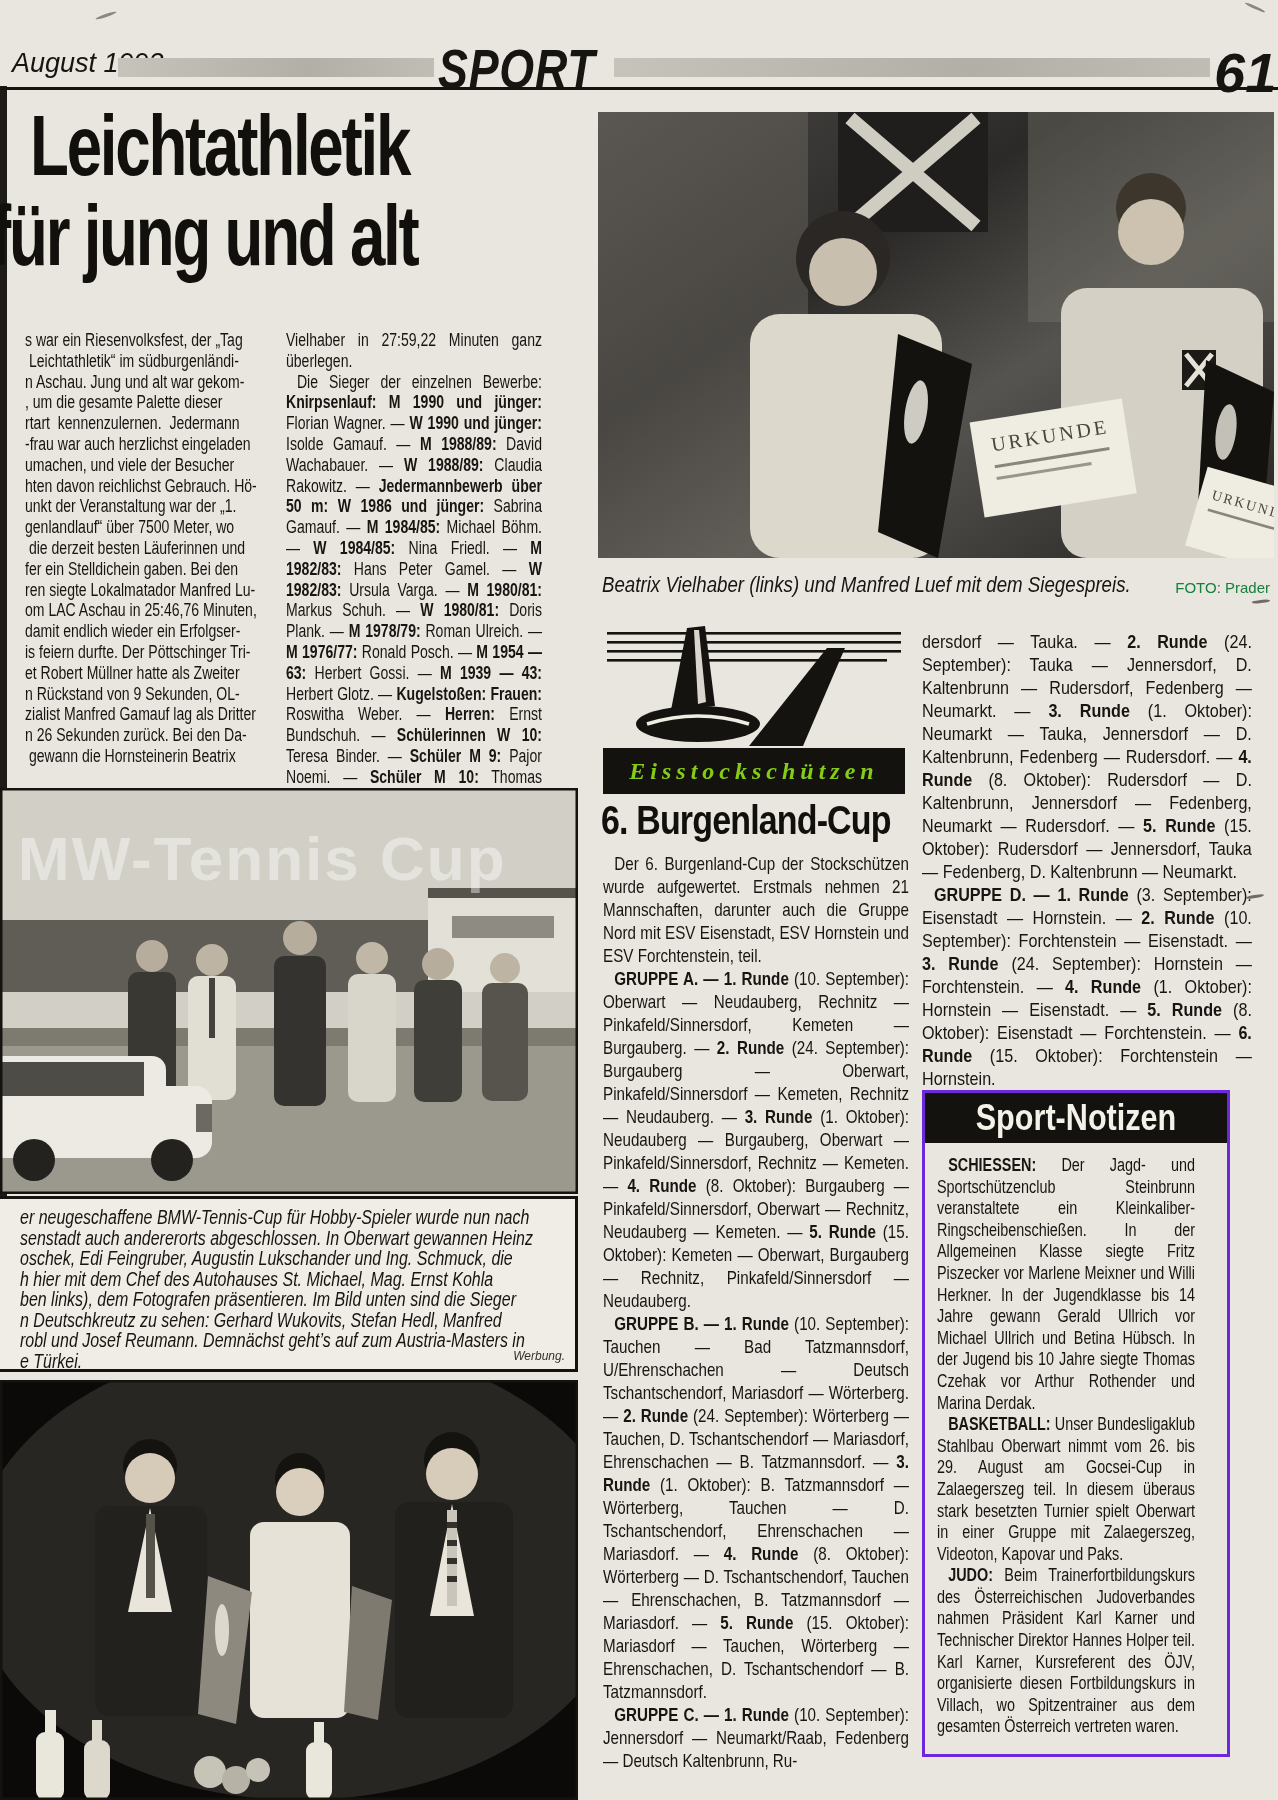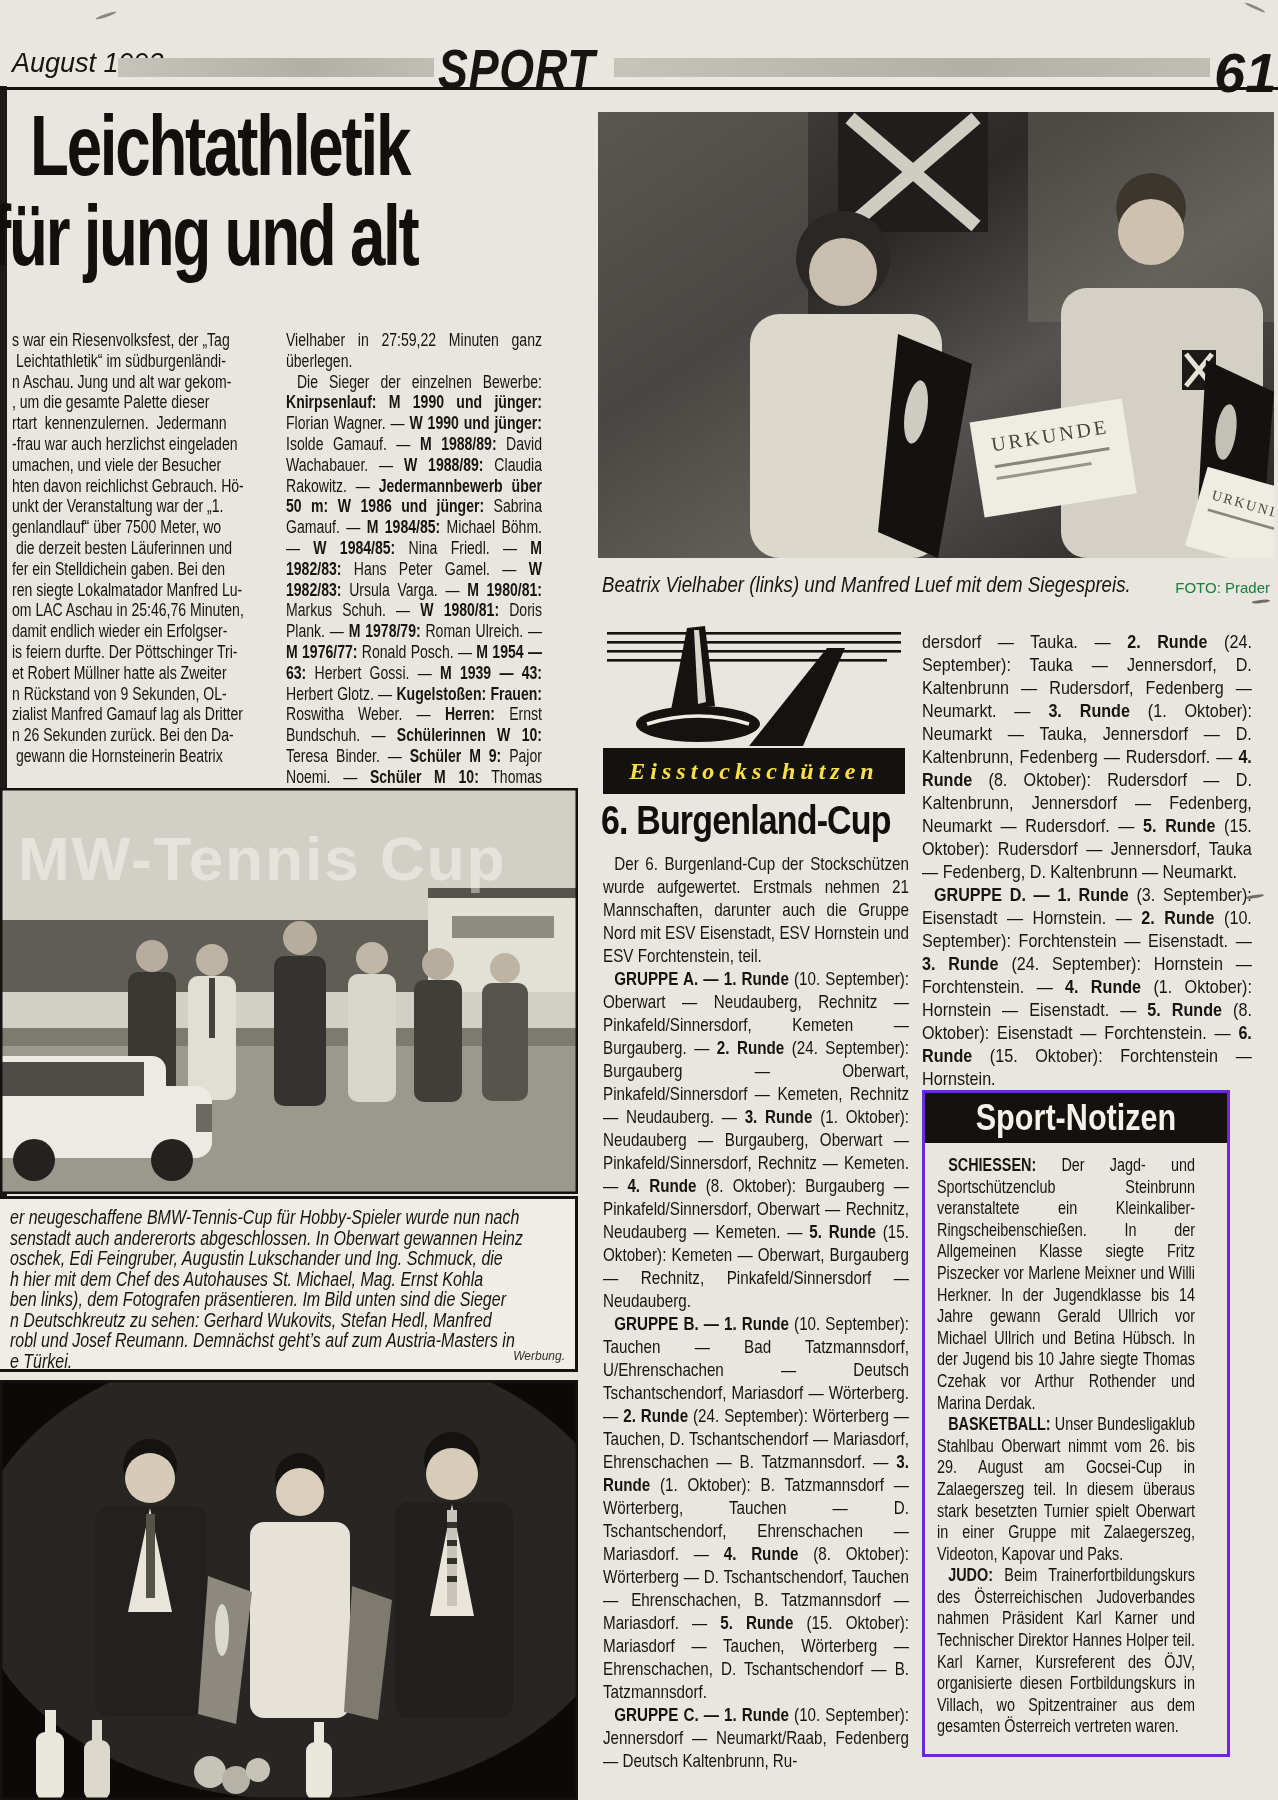--- a/index.html
+++ b/index.html
@@ -22,52 +22,52 @@
   .headline{position:absolute;font-weight:900;font-size:86px;letter-spacing:-3px;line-height:1;
             transform:scaleX(.74);transform-origin:0 0;white-space:nowrap;color:#12100d;}
   .h1a{left:30px;top:102px;}
   .h1b{left:-10px;top:192px;}
   .cond78{transform:scaleX(.78);transform-origin:0 0;width:128.2%;}
   .cond80{transform:scaleX(.80);transform-origin:0 0;width:125%;}
   .cond82{transform:scaleX(.82);transform-origin:0 0;width:122%;}
   .cond85{transform:scaleX(.85);transform-origin:0 0;width:117.6%;}
   
   .col{position:absolute;font-size:18px;line-height:20.8px;}
-  .col1{left:12px;top:330px;width:250px;}
+  .col1{left:25px;top:330px;width:250px;}
   .col2{left:286px;top:330px;width:256px;text-align:justify;}
   .col p{margin:0;}
   .indent{text-indent:14px;}
   .tline{white-space:pre;}
   b{font-weight:700;}
   
   .photo-top{position:absolute;left:598px;top:112px;width:676px;height:446px;}
   .caption-row{position:absolute;left:602px;top:572px;width:672px;height:30px;}
   .caption-main{position:absolute;left:0;top:0;font-style:italic;font-size:22px;white-space:nowrap;
                 transform:scaleX(.85);transform-origin:0 0;}
   .caption-credit{position:absolute;right:4px;top:7px;font-size:15px;color:#15803d;}
   
   .eis-illu{position:absolute;left:601px;top:620px;width:306px;height:126px;}
-  .banner{position:absolute;left:603px;top:748px;width:302px;height:46px;background:#14120e;color:#fde047;
+  .banner{position:absolute;left:603px;top:748px;width:302px;height:46px;background:#14120e;color:#84cc16;
           display:flex;align-items:center;justify-content:center;font-family:"Liberation Serif",serif;
           font-style:italic;font-weight:700;font-size:24px;letter-spacing:5px;white-space:nowrap;}
   .cup-title{position:absolute;left:601px;top:798px;font-size:40px;font-weight:900;letter-spacing:-1px;
              transform:scaleX(.85);transform-origin:0 0;white-space:nowrap;color:#12100d;}
   .col3{left:603px;top:852px;width:306px;text-align:justify;font-size:19px;line-height:23px;}
   .col4{left:922px;top:630px;width:330px;text-align:justify;font-size:19px;line-height:23px;}
   
   .notizen{position:absolute;left:922px;top:1090px;width:302px;border:3px solid #6d28d9;background:#e9e6df;}
   .notizen-header{background:#14120e;height:50px;display:flex;align-items:center;justify-content:center;}
   .notizen-title{color:#f4f1e9;font-size:36px;font-weight:900;transform:scaleX(.85);white-space:nowrap;}
   .notizen-body{padding:12px 32px 16px 12px;text-align:justify;font-size:18px;line-height:21.6px;}
   .notizen-body p{margin:0;}
   
   .tennis-photo{position:absolute;left:0;top:788px;width:578px;height:440px;}
   .caption-box{position:absolute;left:0;top:1196px;width:575px;height:170px;background:#efede6;
                border:3px solid #15130f;border-left:none;}
-  .caption-box-inner{padding:8px 0 0 10px;font-style:italic;font-size:19.5px;line-height:20.5px;}
+  .caption-box-inner{padding:8px 0 0 20px;font-style:italic;font-size:19.5px;line-height:20.5px;}
   .werbung{position:absolute;right:10px;bottom:6px;font-style:italic;font-size:12px;color:#33302a;}
   
   .photo-bottom{position:absolute;left:0;top:1380px;width:578px;height:420px;}
 </style>
 </head>
 <body>
 
 <div class="page">
 
   <div class="left-edge"></div>

